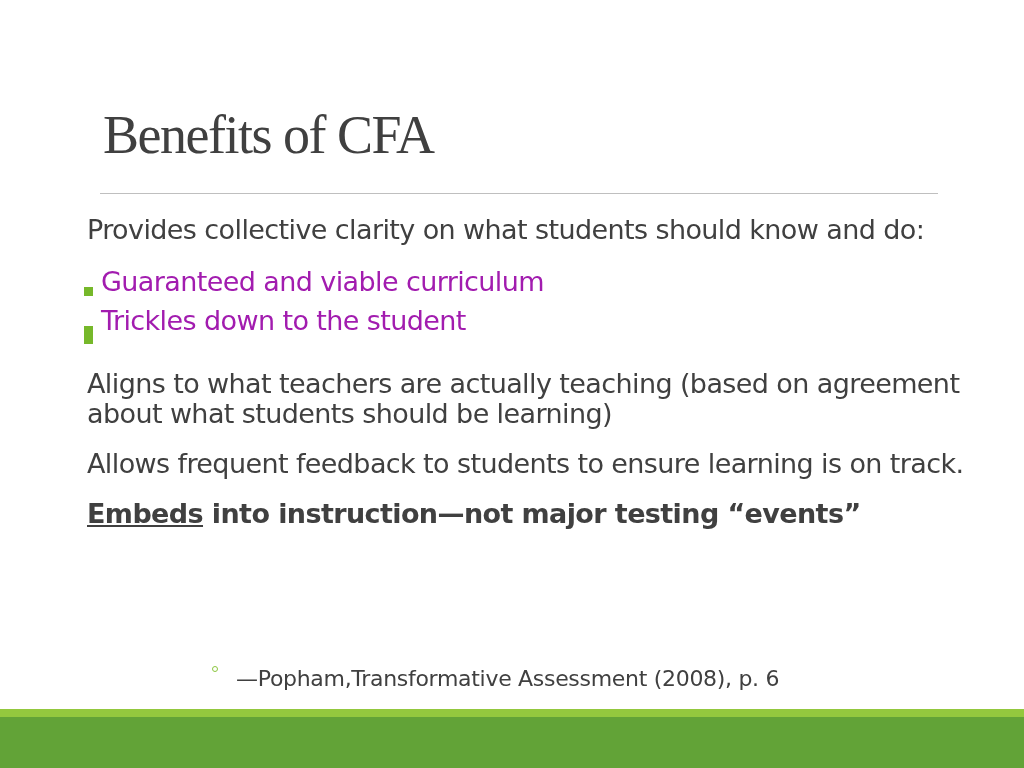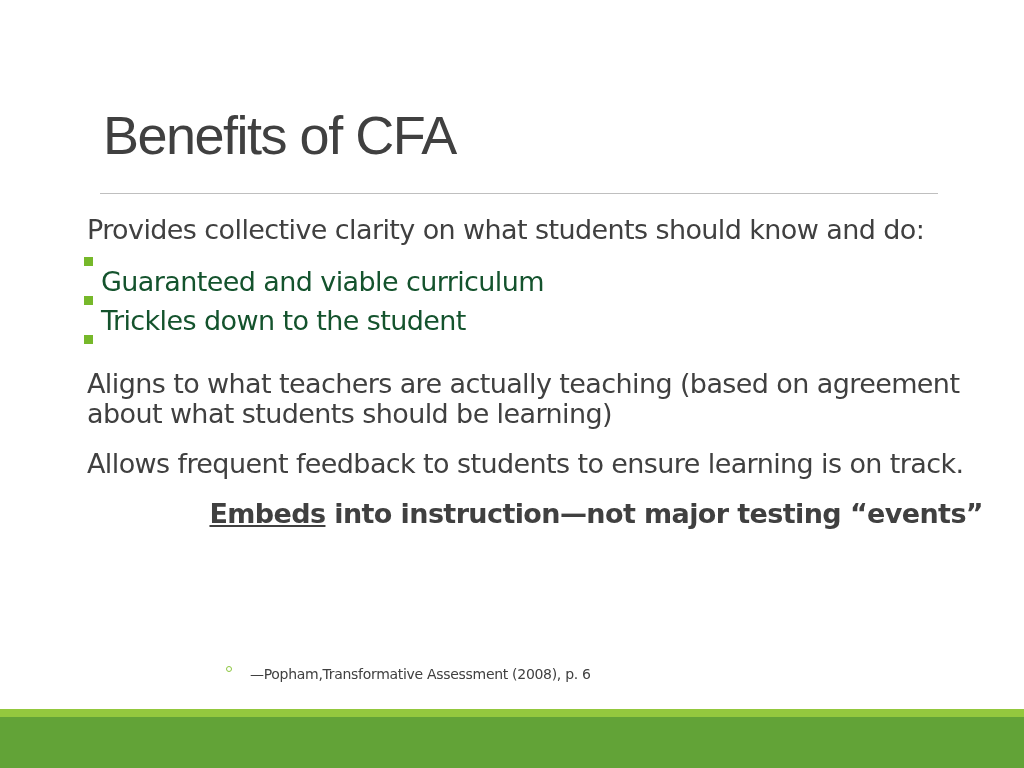--- a/index.html
+++ b/index.html
@@ -5,45 +5,45 @@
   html, body { margin: 0; padding: 0; }
   body {
     width: 1024px; height: 768px; overflow: hidden; position: relative;
     background: #ffffff; color: #404040;
     font-family: "DejaVu Sans", "Liberation Sans", sans-serif;
   }
   .title {
     position: absolute; left: 103px; top: 100px;
     font-size: 54px; color: #404040; font-weight: normal;
     letter-spacing: -1.5px; line-height: 70px;
-    font-family: Liberation Sans, sans-serif;
+    font-family: Liberation Serif, serif;
   }
   .divider {
     position: absolute; left: 100px; top: 193px; width: 838px; height: 1px;
     background: #bfbfbf;
   }
   .content { position: absolute; left: 70px; top: 198px; width: 930px; }
   .para {
     font-size: 27px; line-height: 30px; color: #404040; margin: 17px;
     letter-spacing: -0.6px;
   }
   .para.spaced { margin-top: 20px; }
-  .para.bold { font-weight: bold; text-align: right; }
+  .para.bold { font-weight: bold; }
   .para.bold .ul { text-decoration: underline; }
   .sub { margin: 4px 0 0 14px; padding: 0; list-style: none; }
   .sub li {
-    font-size: 27px; line-height: 39px; color: #14532d; letter-spacing: -0.6px;
-    display: flex; align-items: flex-start;
+    font-size: 27px; line-height: 39px; color: #a21caf; letter-spacing: -0.6px;
+    display: flex; align-items: flex-end;
   }
   .sq {
     display: inline-block; width: 9px; height: 9px; background: #76b82a;
     margin-right: 8px; position: relative; top: -5px;
   }
   .cite {
-    position: absolute; left: 226px; top: 666px; font-size: 14px; color: #404040;
+    position: absolute; left: 212px; top: 666px; font-size: 22px; color: #404040;
     display: flex; align-items: flex-start; letter-spacing: -0.3px;
   }
   .circ {
     display: inline-block; width: 4px; height: 4px; border: 1px solid #8cc63f;
     border-radius: 50%; margin-right: 18px;
   }
   .band-light { position: absolute; left: 0; top: 709px; width: 1024px; height: 8px; background: #93c83e; }
   .band-dark { position: absolute; left: 0; top: 717px; width: 1024px; height: 51px; background: #62a337; }
 </style>
 </head>

